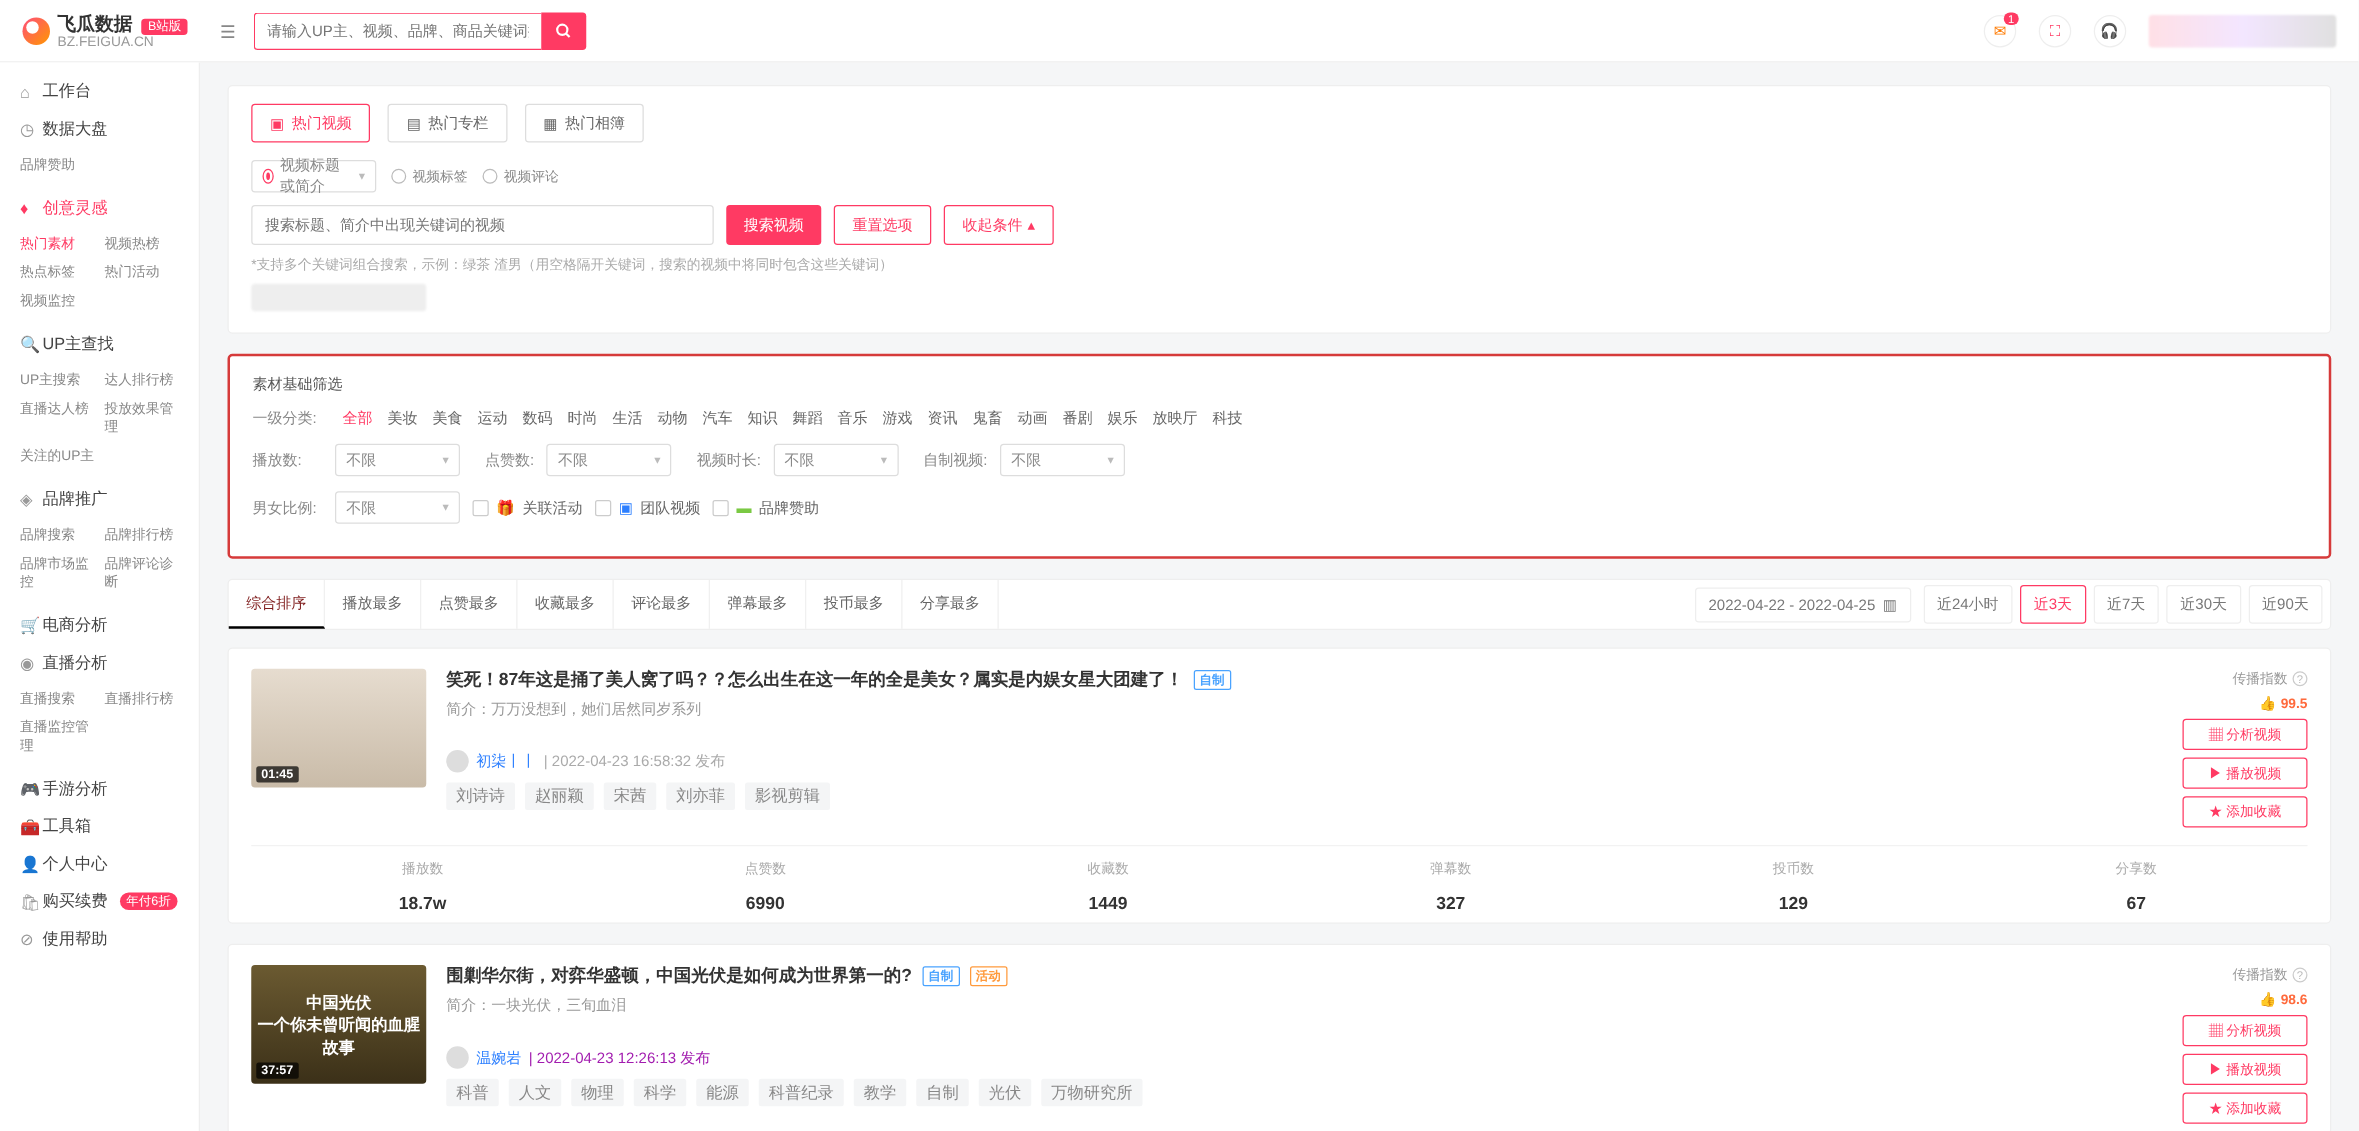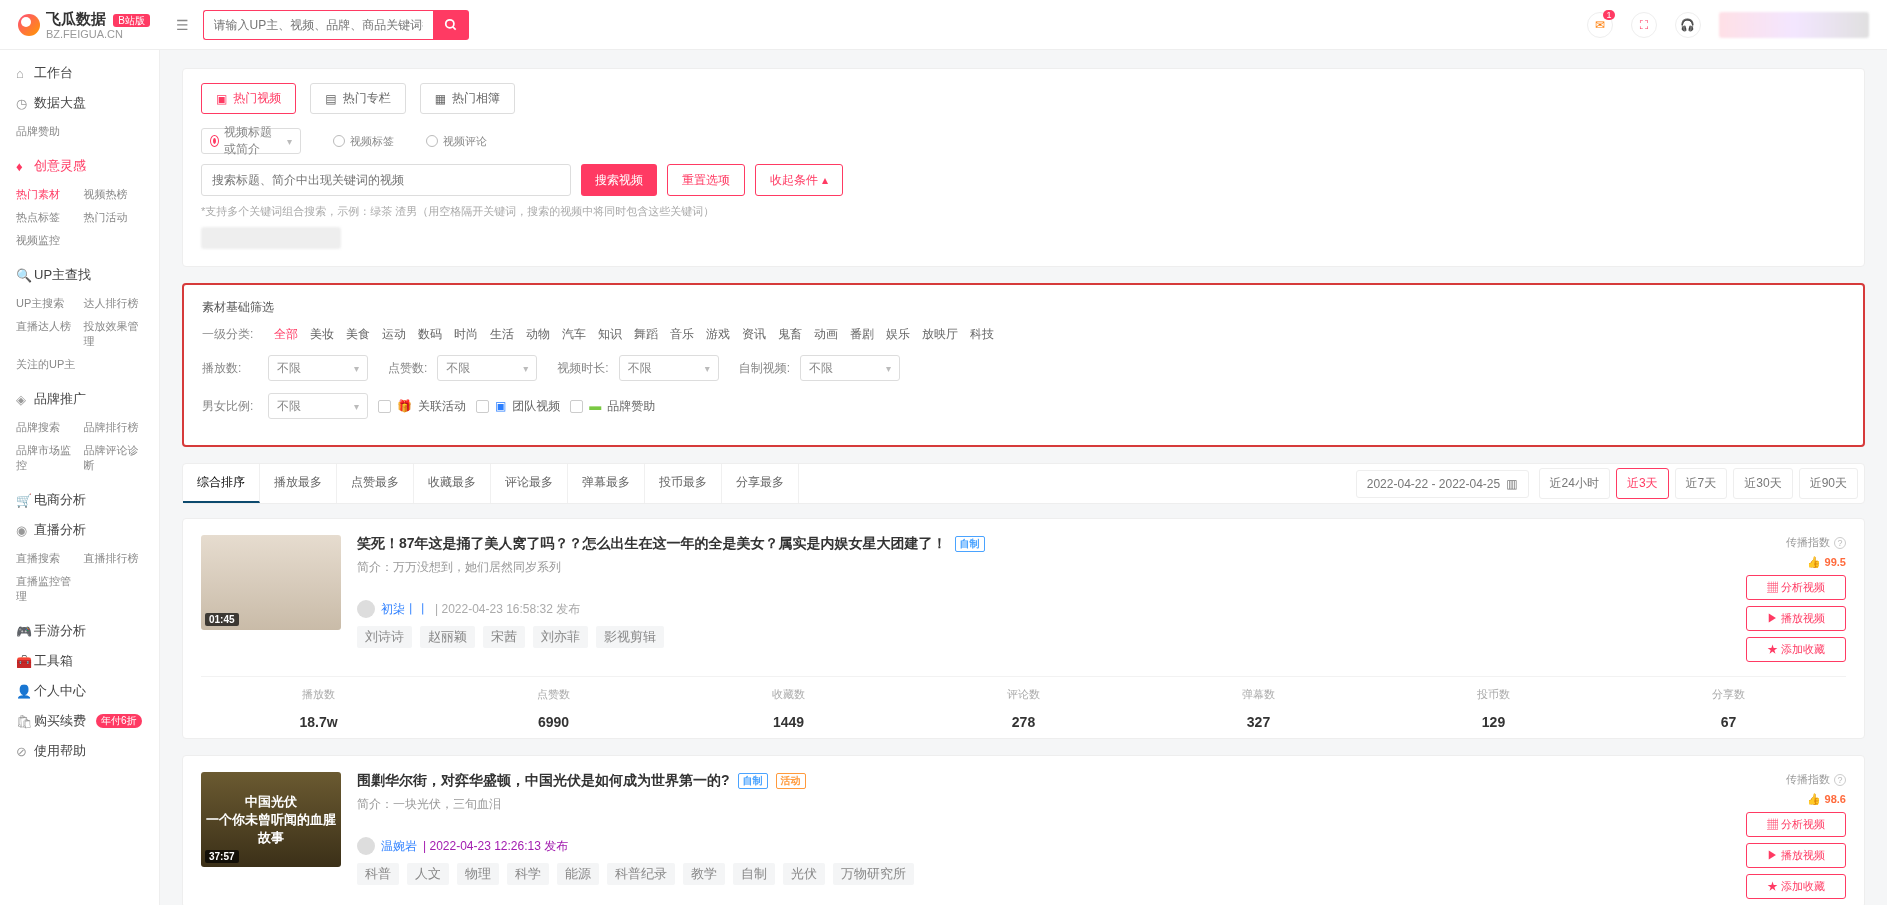--- a/index.html
+++ b/index.html
@@ -34,21 +34,21 @@
   .side-badge { background:#ff3a63;color:#fff;font-size:10px;padding:0 5px;border-radius:8px;margin-left:4px;}
   .side-ic { width:12px;display:inline-block;color:#999;}
 
   
   .main { flex:1; padding:18px 22px; }
   .panel { background:#fff; border:1px solid #eee; border-radius:4px; padding:14px 18px; margin-bottom:16px;}
   .tabset { display:flex; gap:14px; margin-bottom:14px;}
   .tab { border:1px solid #ddd; border-radius:3px; padding:6px 14px; font-size:12px; color:#666; display:flex;align-items:center;gap:6px; cursor:pointer;}
   .tab.active { border-color:#ff3a63; color:#ff3a63; }
 
-  .radio-row { display:flex; gap:32px; margin-bottom:10px;}
+  .radio-row { display:flex; gap:12px; margin-bottom:10px;}
   .radio-item { display:flex; align-items:center; gap:5px; color:#888; font-size:11px; cursor:pointer;}
   .radio-cir { width:12px;height:12px;border:1px solid #bbb;border-radius:50%;position:relative;}
   .radio-item.sel .radio-cir{border-color:#ff3a63;}
   .radio-item.sel .radio-cir::after{content:"";position:absolute;inset:2px;border-radius:50%;background:#ff3a63;}
 
   .search-row { display:flex; gap:10px; align-items:center; margin-bottom:8px;}
   .kw-input { width:370px; height:32px; border:1px solid #ddd; border-radius:3px; padding:0 10px; font-size:12px; outline:none;}
   .btn { height:32px; padding:0 14px; border-radius:3px; font-size:12px; cursor:pointer; display:inline-flex;align-items:center;gap:4px;}
   .btn-pink { background:#ff3a63; color:#fff; border:0;}
   .btn-outline { background:#fff; border:1px solid #ff3a63; color:#ff3a63;}
@@ -66,21 +66,21 @@
   .sel::after{content:"▾";color:#bbb;font-size:10px;}
   .chkrow { display:flex;align-items:center;gap:6px;color:#666;}
   .chk{width:13px;height:13px;border:1px solid #ccc;border-radius:2px;}
   .ic-gift{color:#ff3a63;}
   .ic-team{color:#2c7fff;}
   .ic-brand{color:#7ac943;}
 
   
   .sort-row { display:flex; align-items:center; gap:0; border:1px solid #eee; border-radius:4px; background:#fff; margin-bottom:14px;}
   .sort-item{ padding:10px 14px; font-size:12px; color:#666; cursor:pointer; border-right:1px solid #f0f0f0;}
-  .sort-item.active{color:#000000;border-bottom:2px solid #0c4a6e;}
+  .sort-item.active{color:#7f1d1d;border-bottom:2px solid #000000;}
   .sort-right{margin-left:auto;display:flex;align-items:center;gap:0;}
   .date-box{border:1px solid #eee;border-radius:3px;padding:6px 10px;color:#777;margin-right:10px;display:flex;align-items:center;gap:6px;}
   .range-btn{border:1px solid #eee;padding:6px 10px;font-size:12px;color:#777;cursor:pointer;margin-right:6px;border-radius:3px;}
   .range-btn.active{color:#ff3a63;border-color:#ff3a63;}
 
   
   .card { background:#fff;border:1px solid #eee;border-radius:4px;padding:16px 18px 8px;margin-bottom:16px;}
   .card-top{display:flex;gap:16px;}
   .thumb{width:140px;height:95px;background:#222;border-radius:3px;position:relative;color:#fff;overflow:hidden;display:flex;align-items:center;justify-content:center;font-size:13px;font-weight:600;text-align:center;}
   .thumb .dur{position:absolute;left:4px;bottom:4px;background:rgba(0,0,0,.7);font-size:10px;padding:1px 4px;border-radius:2px;}
@@ -376,24 +376,20 @@
             </div>
             <div class="stat">
               <div class="lbl">点赞数</div>
               <div class="val">6990</div>
             </div>
             <div class="stat">
               <div class="lbl">收藏数</div>
               <div class="val">1449</div>
             </div>
             <div class="stat">
-              <div class="lbl">评论数</div>
-              <div class="val">278</div>
-            </div>
-            <div class="stat">
               <div class="lbl">弹幕数</div>
               <div class="val">327</div>
             </div>
             <div class="stat">
               <div class="lbl">投币数</div>
               <div class="val">129</div>
             </div>
             <div class="stat">
               <div class="lbl">分享数</div>
               <div class="val">67</div>

